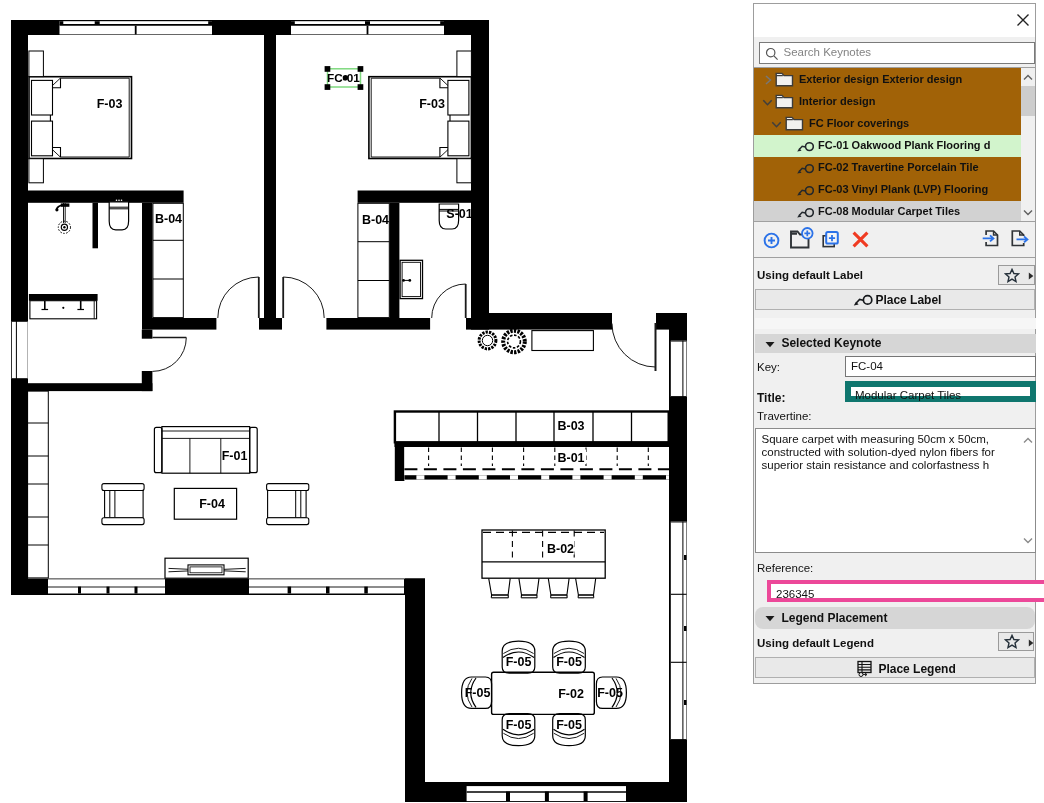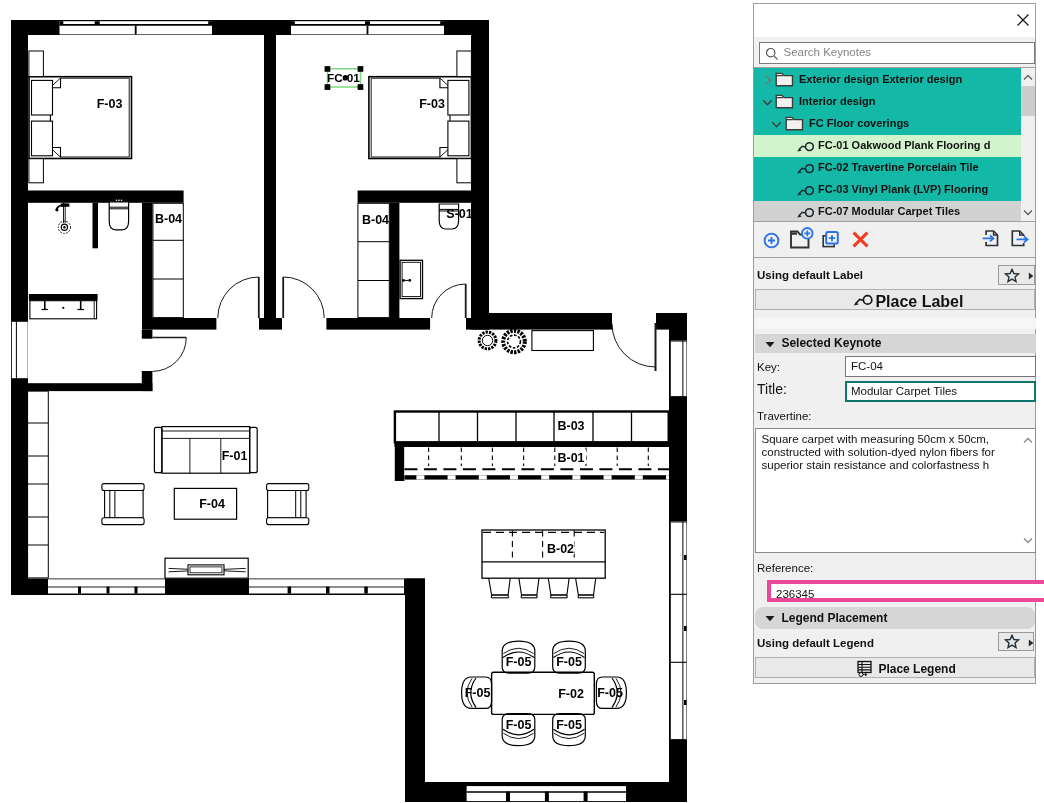--- a/index.html
+++ b/index.html
@@ -477,21 +477,21 @@
     </svg>
 
 <div class="abs" style="left:4.5px;top:37.5px;width:276.5px;height:22px;background:#fff;border:1px solid #7a7a7a;box-sizing:border-box;">
   <svg class="abs" style="left:5px;top:4px;" width="14" height="14" viewBox="0 0 14 14">
         <circle cx="5.7" cy="5.7" r="4.2" stroke="#555" stroke-width="1.2" fill="none"></circle>
         <line x1="8.9" y1="8.9" x2="12.6" y2="12.6" stroke="#555" stroke-width="1.2"></line>
       </svg>
   <div class="abs" style="left:24px;top:3.5px;font-size:11.5px;color:#838383;">Search Keynotes</div>
 </div>
 
-<div class="abs" style="left:0;top:63px;width:281px;height:153px;background:#14b8a6;border-top:1px solid #a0a0a0;border-bottom:1px solid #a0a0a0;box-sizing:content-box;overflow:hidden;">
+<div class="abs" style="left:0;top:63px;width:281px;height:153px;background:#a16207;border-top:1px solid #a0a0a0;border-bottom:1px solid #a0a0a0;box-sizing:content-box;overflow:hidden;">
 
   <div class="abs" style="left:0;top:1px;width:267px;height:22px;">
     <svg class="abs" style="left:9px;top:6px;" width="10" height="10" viewBox="0 0 10 10">
           <path d="M3 1 L7.5 5 L3 9" stroke="#777" stroke-width="1.5" fill="none"></path>
         </svg>
     <svg class="abs" style="left:21px;top:3px;" width="19" height="16" viewBox="0 0 19 16">
           <path d="M1.2 3.6 V13.8 H17.5 V3.6 H9 L7 1.4 H1.2 Z M1.2 3.6 H7.8" stroke="#3c3c3c" stroke-width="1.4" fill="#f2f1ef"></path>
         </svg>
     <div class="abs" style="left:45px;top:4px;font-size:11px;font-weight:600;color:#111;">Exterior design Exterior design</div>
   </div>
@@ -542,21 +542,21 @@
         </svg>
     <div class="abs" style="left:64px;top:4px;font-size:11px;font-weight:600;color:#111;">FC-03 Vinyl Plank (LVP) Flooring</div>
   </div>
 
   <div class="abs" style="left:0;top:133px;width:267px;height:20px;background:#d2d2d2;">
     <svg class="abs" style="left:42px;top:5px;" width="18" height="13" viewBox="0 0 18 13">
           <circle cx="13.4" cy="6.6" r="3.9" stroke="#23282d" stroke-width="1.6" fill="none"></circle>
           <path d="M9.4 6.9 L6.2 6.2 L3.2 9.4" stroke="#23282d" stroke-width="1.5" fill="none"></path>
           <path d="M1.2 11.6 L5.6 10.8 L3.2 8.2 Z" fill="#23282d"></path>
         </svg>
-    <div class="abs" style="left:64px;top:4px;font-size:11px;font-weight:600;color:#111;">FC-07 Modular Carpet Tiles</div>
+    <div class="abs" style="left:64px;top:4px;font-size:11px;font-weight:600;color:#111;">FC-08 Modular Carpet Tiles</div>
   </div>
 
   <div class="abs" style="left:267px;top:0;width:14px;height:153px;background:#f0f0f0;">
     <svg class="abs" style="left:2px;top:6px;" width="10" height="7" viewBox="0 0 10 7">
           <path d="M1 5.5 L5 1.5 L9 5.5" stroke="#606060" stroke-width="1.4" fill="none"></path>
         </svg>
     <div class="abs" style="left:0;top:18px;width:14px;height:30px;background:#cdcdcd;"></div>
     <svg class="abs" style="left:2px;top:141px;" width="10" height="7" viewBox="0 0 10 7">
           <path d="M1 1.5 L5 5.5 L9 1.5" stroke="#606060" stroke-width="1.4" fill="none"></path>
         </svg>
@@ -609,40 +609,40 @@
         <path d="M0.8 0.5 L5.4 4 L0.8 7.5 Z" fill="#2a2a2a"></path>
       </svg>
 </div>
 
 <div class="abs" style="left:1.4px;top:285px;width:279.6px;height:20.5px;background:#e9e9e9;border:1px solid #b0b0b0;box-sizing:border-box;">
   <svg class="abs" style="left:96px;top:3px;" width="21" height="14" viewBox="0 0 21 14">
         <circle cx="15.6" cy="6.9" r="4.2" stroke="#16191c" stroke-width="1.7" fill="none"></circle>
         <path d="M11.3 7.2 L7.6 6.4 L4.2 10" stroke="#16191c" stroke-width="1.6" fill="none"></path>
         <path d="M1.8 12.4 L6.6 11.5 L4 8.7 Z" fill="#16191c"></path>
       </svg>
-  <div class="abs" style="left:119px;top:3px;font-size:16px;font-weight:600;color:#111;">Place Label</div>
+  <div class="abs" style="left:119px;top:3px;font-size:12px;font-weight:600;color:#111;">Place Label</div>
 </div>
 
 <div class="abs" style="left:1.4px;top:314px;width:280.5px;height:11px;background:#f6f6f6;"></div>
 <div class="abs" style="left:1.4px;top:329.5px;width:280.5px;height:19.5px;background:#d6d6d6;">
   <svg class="abs" style="left:10px;top:7px;" width="10" height="7" viewBox="0 0 10 7">
         <path d="M0.5 1 H9.5 L5 6.2 Z" fill="#1a1a1a"></path>
       </svg>
   <div class="abs" style="left:26px;top:2.5px;font-size:12px;font-weight:600;color:#111;">Selected Keynote</div>
 </div>
 
 <div class="abs" style="left:3px;top:357px;font-size:11.5px;color:#111;">Key:</div>
 
 <div class="abs" style="left:91px;top:351.7px;width:190.8px;height:21.8px;background:#fff;border:1px solid #767676;box-sizing:border-box;">
   <div class="abs" style="left:5px;top:3.5px;font-size:11.5px;color:#111;">FC-04</div>
 </div>
 
-<div class="abs" style="left:3px;top:377px;font-size:14px;color:#111;">Title:</div>
-
-<div class="abs" style="left:91px;top:377.4px;width:190.8px;height:20.9px;background:#fff;border:2px solid #0f766e;box-sizing:border-box;">
+<div class="abs" style="left:3px;top:387px;font-size:12px;color:#111;font-weight:bold;">Title:</div>
+
+<div class="abs" style="left:91px;top:377.4px;width:190.8px;height:20.9px;background:#fff;border:6px solid #0f766e;box-sizing:border-box;">
   <div class="abs" style="left:4px;top:2px;font-size:11.5px;color:#111;">Modular Carpet Tiles</div>
 </div>
 
 <div class="abs" style="left:3px;top:406px;font-size:11.5px;color:#111;">Travertine:</div>
 
 <div class="abs" style="left:0.5px;top:424px;width:281px;height:125px;background:#fff;border:1px solid #8b8b8b;box-sizing:border-box;">
   <div class="abs" style="left:6px;top:4px;width:245px;font-size:11.5px;line-height:13.2px;color:#111;">Square carpet with measuring 50cm x 50cm, constructed with solution-dyed nylon fibers for superior stain resistance and colorfastness h</div>
   <div class="abs" style="left:264px;top:0;width:15px;height:123px;background:#fff;">
     <svg class="abs" style="left:3px;top:8px;" width="10" height="7" viewBox="0 0 10 7">
           <path d="M1 5.5 L5 1.5 L9 5.5" stroke="#8a8a8a" stroke-width="1.4" fill="none"></path>

